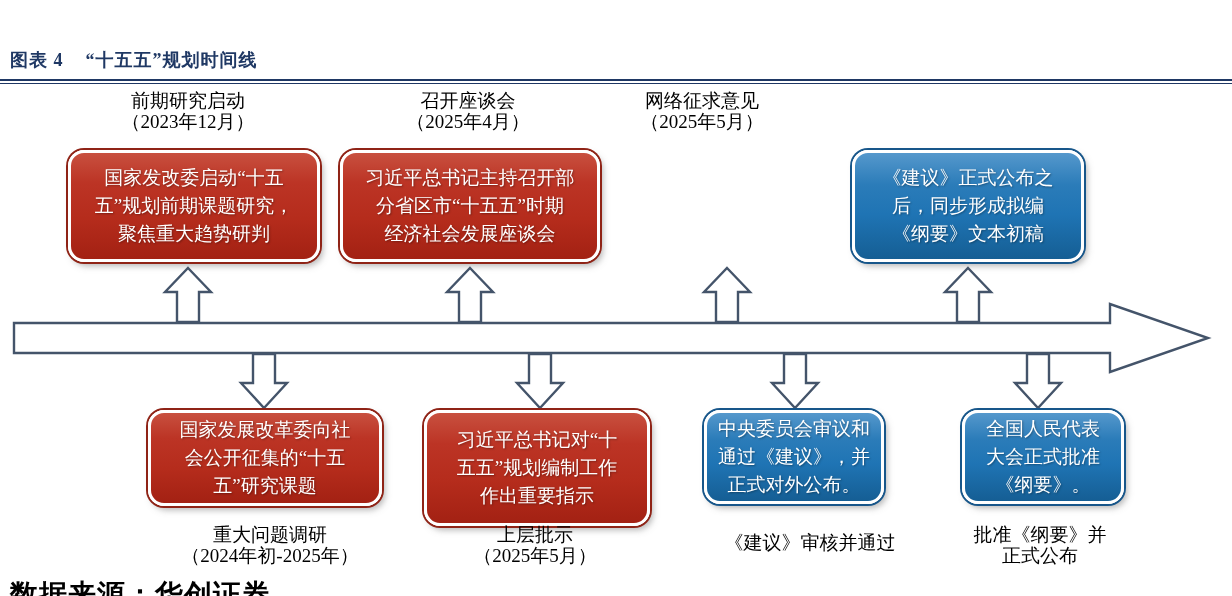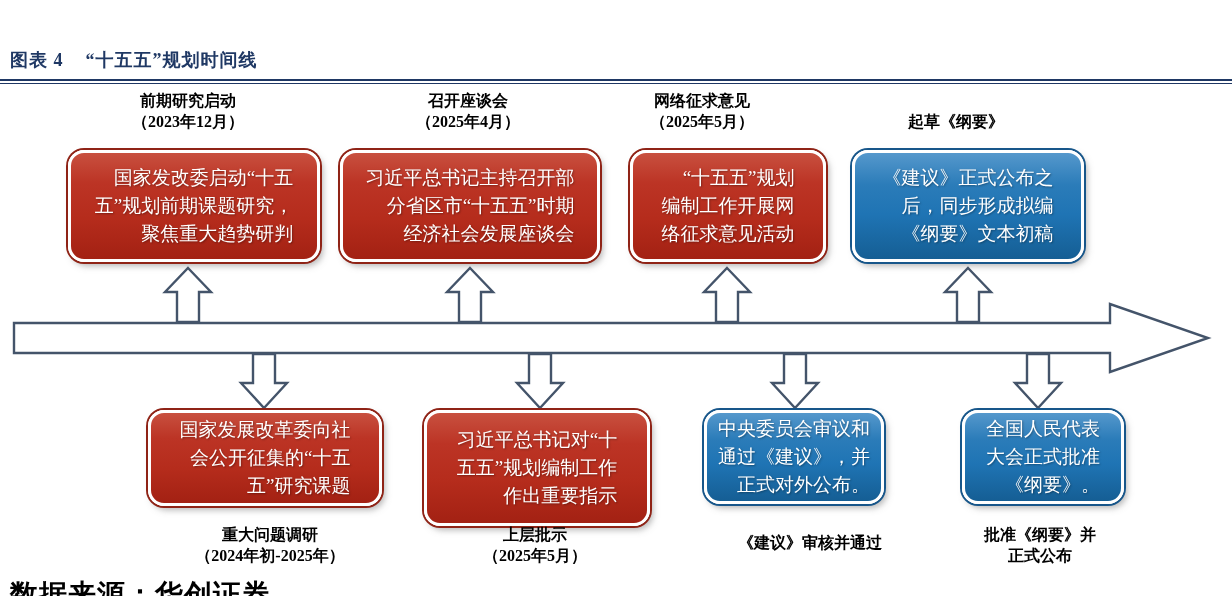--- a/index.html
+++ b/index.html
@@ -12,26 +12,26 @@
     position:absolute;left:10px;top:8px;
     font-size:18px;font-weight:bold;color:#1F3864;letter-spacing:1px;white-space:nowrap;
   }
   .title-row .fig-title{margin-left:22px;}
   .title-rule{
     position:absolute;left:0;top:39px;width:1232px;height:2px;
     border-top:2px solid #1F3864;border-bottom:1px solid #1F3864;
   }
   .caption{
     position:absolute;width:240px;text-align:center;
-    font-size:16px;font-weight:bold;color:#000;line-height:21px;
+    font-size:19px;font-weight:normal;color:#000;line-height:21px;
     white-space:pre-line;
   }
   .ebox{
     position:absolute;border-radius:16px;border:3px solid #ffffff;
-    display:flex;align-items:center;justify-content:center;text-align:right;
+    display:flex;align-items:center;justify-content:center;text-align:center;
     color:#fff;font-size:19px;line-height:28px;white-space:pre-line;
     text-shadow:1px 1px 2px rgba(0,0,0,0.35);
     box-sizing:border-box;padding:4px 8px;
   }
   .ebox.red{
     background:linear-gradient(180deg,#C8503F 0%,#BC3425 28%,#B52C1C 62%,#A32113 100%);
     box-shadow:0 0 0 2px #8F2316, 3px 4px 6px rgba(110,110,110,0.5);
   }
   .ebox.blue{
     background:linear-gradient(180deg,#5598CC 0%,#2B7CB9 30%,#1F74B4 58%,#155E94 100%);
@@ -54,31 +54,27 @@
     <span>图表 4</span><span class="fig-title">“十五五”规划时间线</span>
   </div>
   <div class="title-rule"></div>
 
   <div class="caption" style="left:68px;top:50px">前期研究启动
 （2023年12月）</div>
   <div class="caption" style="left:348px;top:50px">召开座谈会
 （2025年4月）</div>
   <div class="caption" style="left:582px;top:50px">网络征求意见
 （2025年5月）</div>
-  <div class="caption" style="left:836px;top:71px">起草《纲要》</div>
 
   <div class="ebox red" style="left:68px;top:110px;width:252px;height:112px">国家发改委启动“十五
 五”规划前期课题研究，
 聚焦重大趋势研判</div>
   <div class="ebox red" style="left:340px;top:110px;width:260px;height:112px">习近平总书记主持召开部
 分省区市“十五五”时期
 经济社会发展座谈会</div>
-  <div class="ebox red" style="left:630px;top:110px;width:196px;height:112px">“十五五”规划
-编制工作开展网
-络征求意见活动</div>
   <div class="ebox blue" style="left:852px;top:110px;width:232px;height:112px">《建议》正式公布之
 后，同步形成拟编
 《纲要》文本初稿</div>
 
   <svg class="arrows" width="1232" height="150" viewBox="0 223 1232 150">
     <polygon points="14,283 1110,283 1110,264 1208,298 1110,332 1110,313 14,313"></polygon>
     <polygon points="188,228 211,252 199,252 199,282 177,282 177,252 165,252"></polygon>
     <polygon points="470,228 493,252 481,252 481,282 459,282 459,252 447,252"></polygon>
     <polygon points="727,228 750,252 738,252 738,282 716,282 716,252 704,252"></polygon>
     <polygon points="968,228 991,252 979,252 979,282 957,282 957,252 945,252"></polygon>

